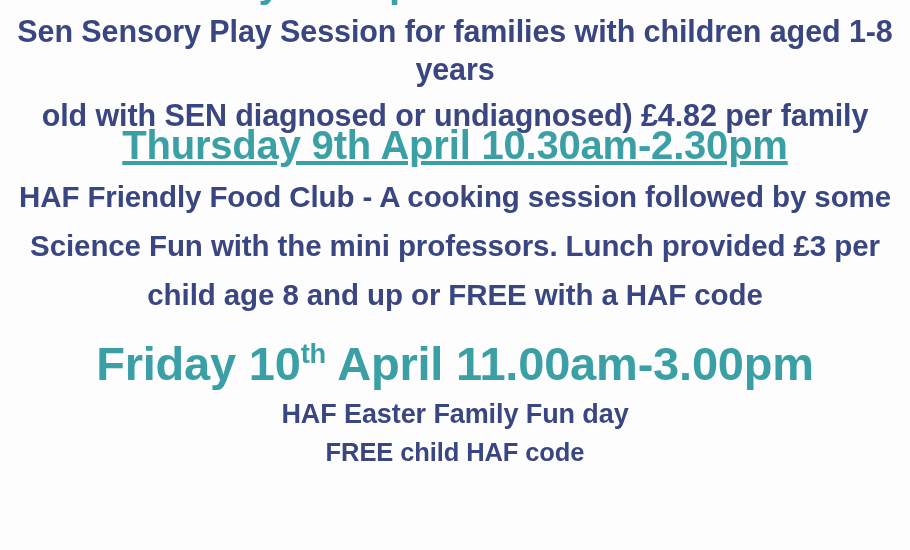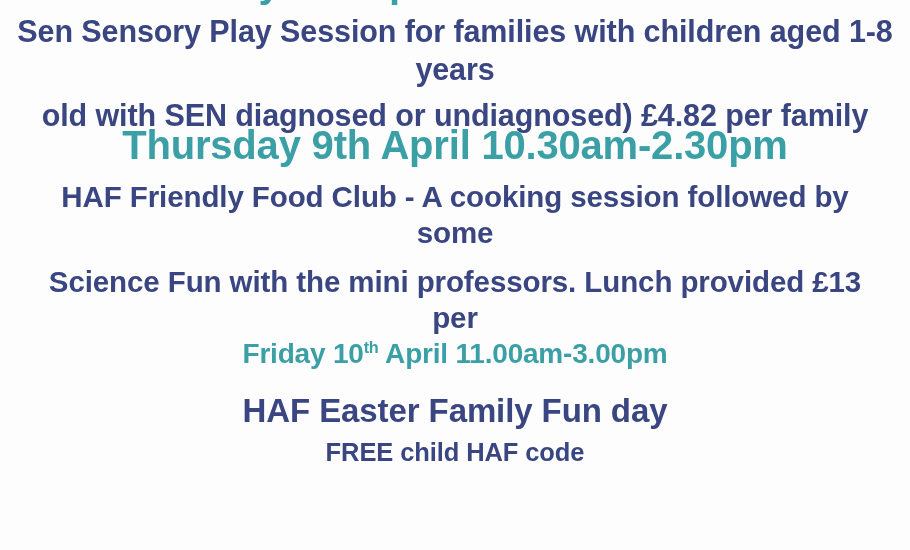--- a/index.html
+++ b/index.html
@@ -64,39 +64,40 @@
   }
 
   
   #block-thursday {
     position: absolute;
     top: 124px;
     left: 0;
   }
   #block-thursday .heading {
     font-size: 40px;
+    text-decoration: underline;
   }
   #block-thursday .body-text {
     font-size: 29.5px;
     margin-top: 13px;
-    padding: 0 35px;
+    padding: 0 8px;
   }
 
   
   #block-friday {
     position: absolute;
     top: 339px;
     left: 0;
   }
   #block-friday .heading {
-    font-size: 28px;
+    font-size: 47px;
   }
   #block-friday .subtitle {
-    font-size: 33px;
-    margin-top: 22px;
+    font-size: 27px;
+    margin-top: 9px;
   }
   #block-friday .details {
     font-size: 25.5px;
     margin-top: 6px;
     padding: 0 40px;
   }
 </style>
 </head>
 <body>
 
@@ -104,21 +105,22 @@
 
   <section class="block" id="block-tuesday">
     <h2 class="heading">Tuesday 7th April 10.00am-12.00am</h2>
     <p class="body-text">Sen Sensory Play Session for families with children aged 1-8 years</p>
     <p class="body-text">old with SEN diagnosed or undiagnosed) £4.82 per family</p>
   </section>
 
   <section class="block" id="block-thursday">
     <h2 class="heading">Thursday 9th April 10.30am-2.30pm</h2>
     <p class="body-text">HAF Friendly Food Club - A cooking session followed by some</p>
-    <p class="body-text">Science Fun with the mini professors. Lunch provided £13 per</p>
+    <p class="body-text">Science Fun with the mini professors. Lunch provided £3 per</p>
+    <p class="body-text">child age 8 and up or FREE with a HAF code</p>
   </section>
 
   <section class="block" id="block-friday">
     <h2 class="heading"><span>Friday 10</span><sup>th</sup><span> April 11.00am-3.00pm</span></h2>
     <p class="body-text subtitle">HAF Easter Family Fun day</p>
     <p class="body-text details">FREE child HAF code</p>
   </section>
 
 </div>
 

